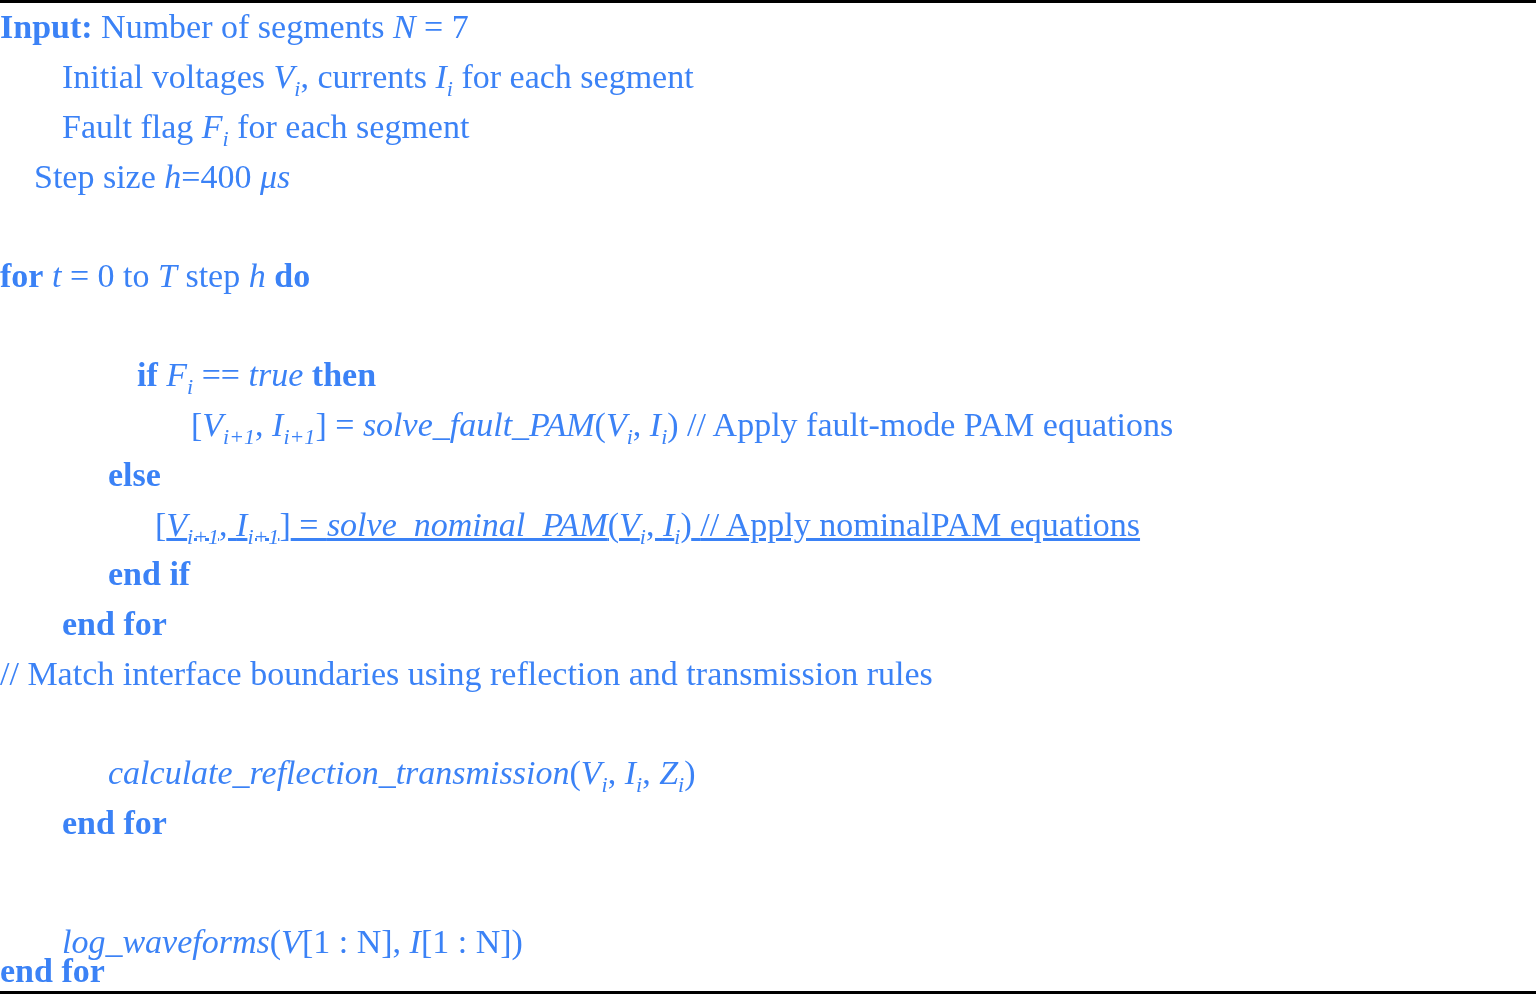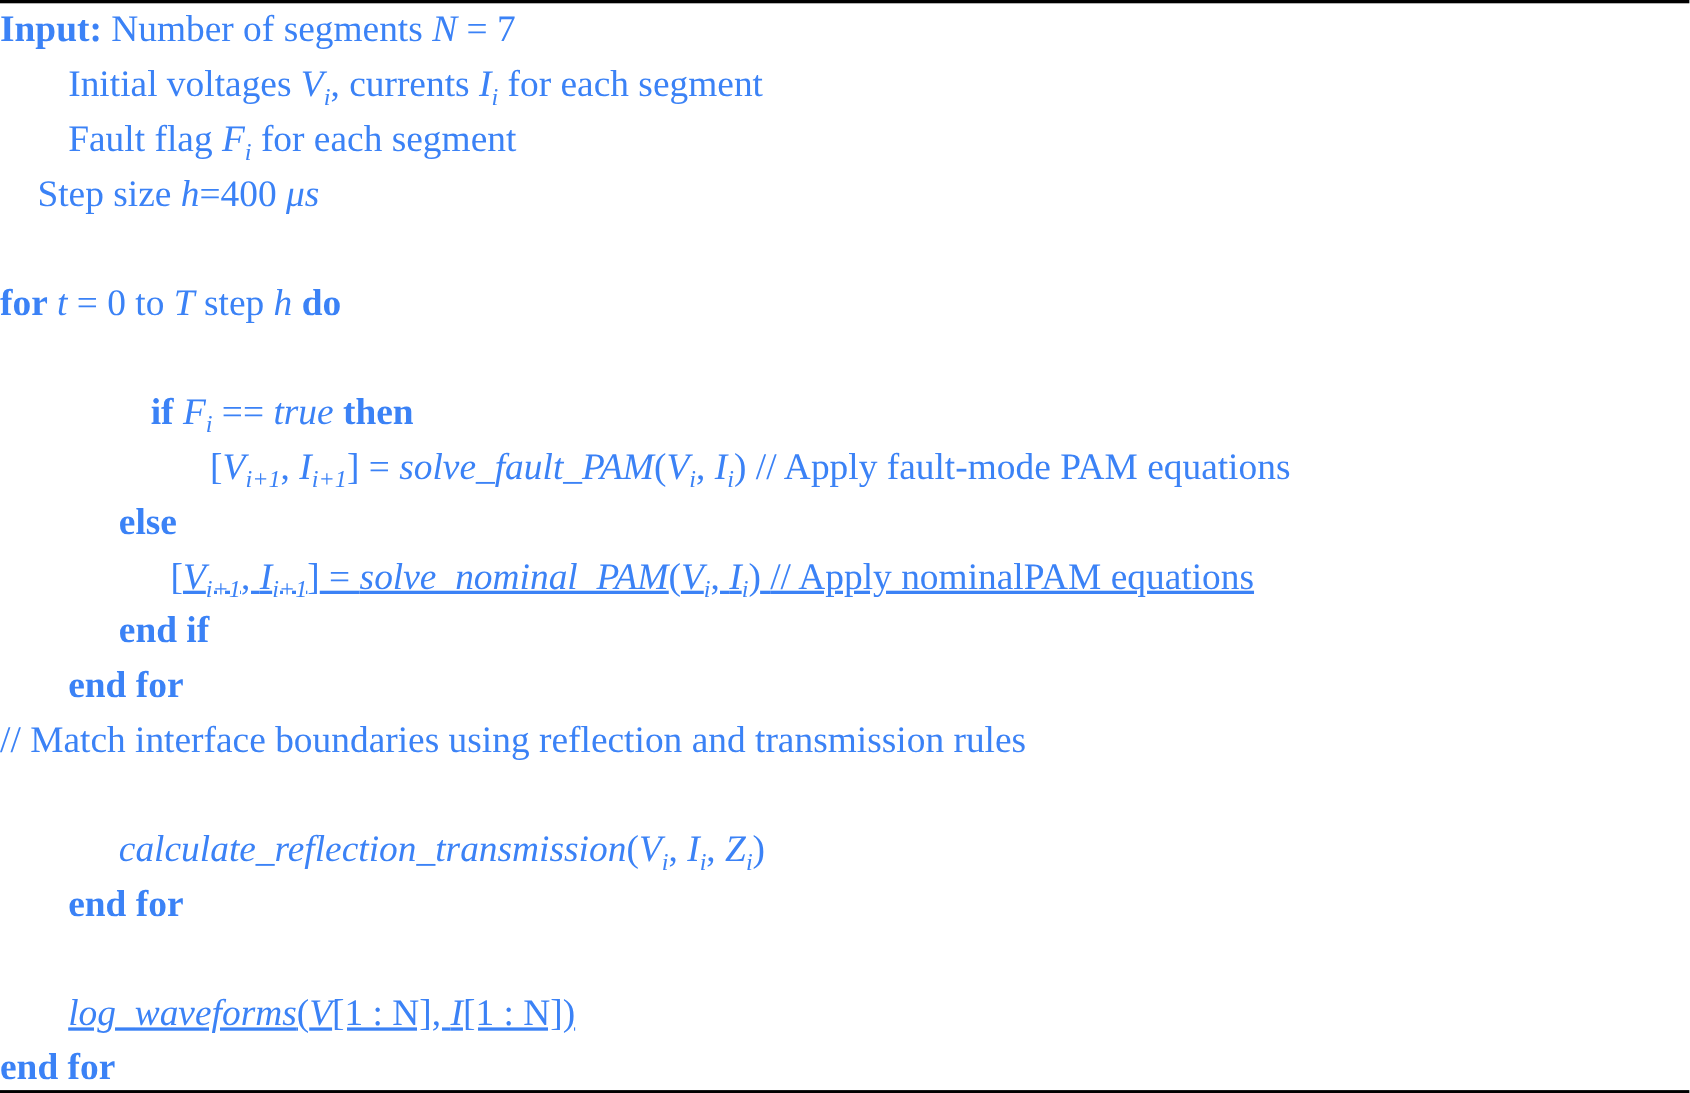--- a/index.html
+++ b/index.html
@@ -111,21 +111,21 @@
 
   <div class="line" style="top:748px; left:108px;text-align:right;">
     <span class="m">calculate_reflection_transmission</span><span>(</span><span class="m">V</span><span class="sub">i</span><span>, </span><span class="m">I</span><span class="sub">i</span><span>, </span><span class="m">Z</span><span class="sub">i</span><span>)</span>
   </div>
 
   <div class="line" style="top:798px; left:62px;">
     <span class="kw">end for</span>
   </div>
 
 
-  <div class="line" style="top:897px; left:62px;text-decoration:underline;">
+  <div class="line" style="top:917px; left:62px;">
     <span class="m">log_waveforms</span><span>(</span><span class="m">V</span><span>[1 : N]</span><span>, </span><span class="m">I</span><span>[1 : N]</span><span>)</span>
   </div>
 
   <div class="line" style="top:946px;">
     <span class="kw">end for</span>
   </div>
 
   <div class="rule bottom"></div>
 </div>
 

